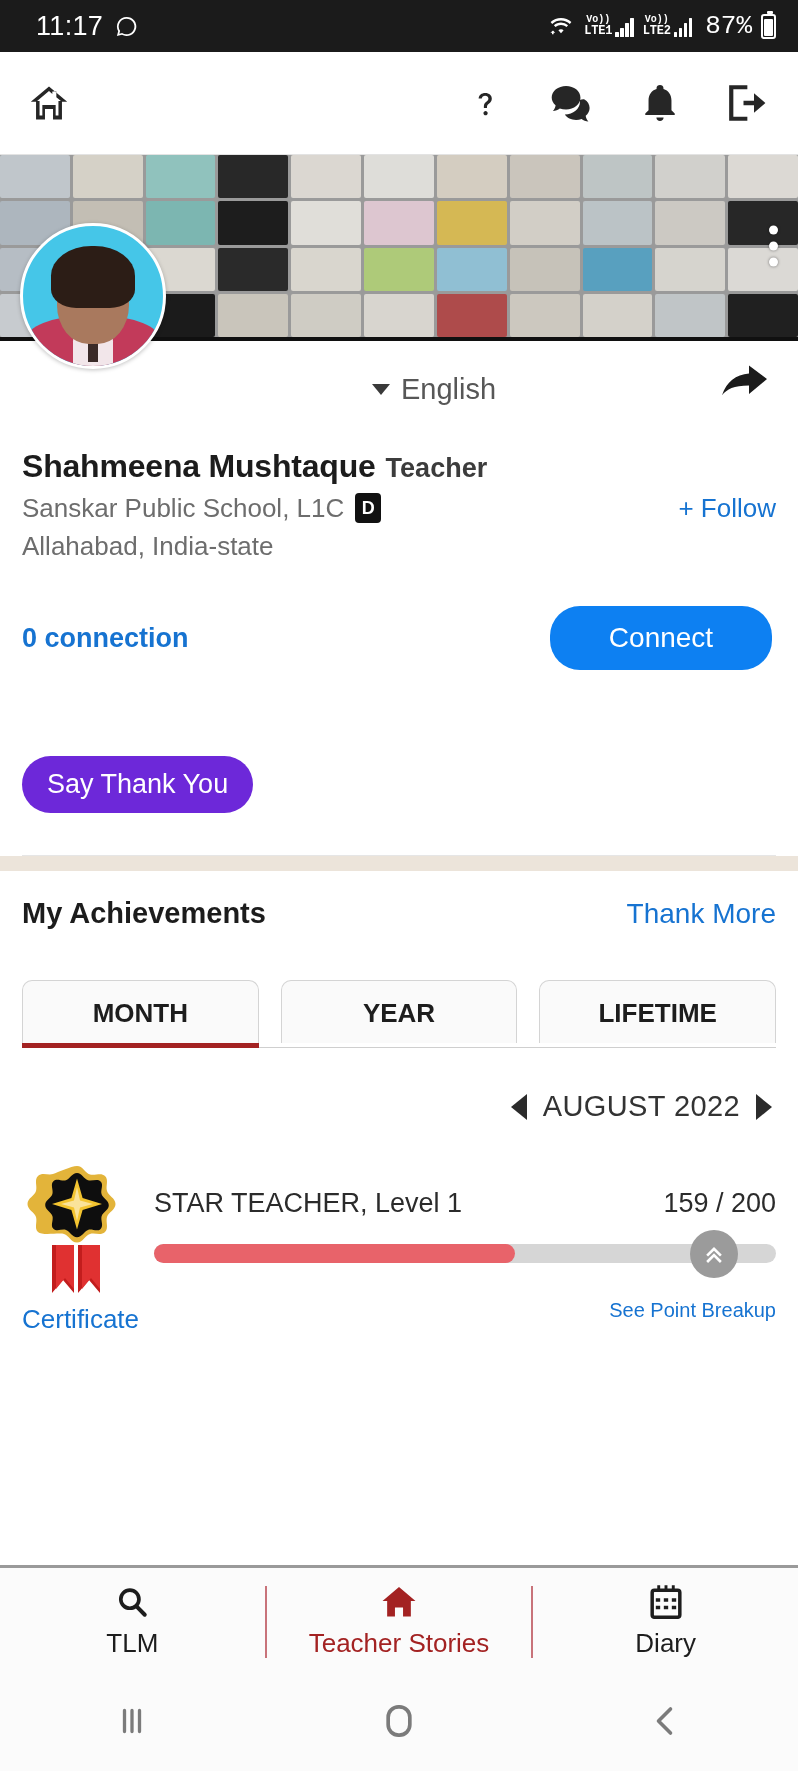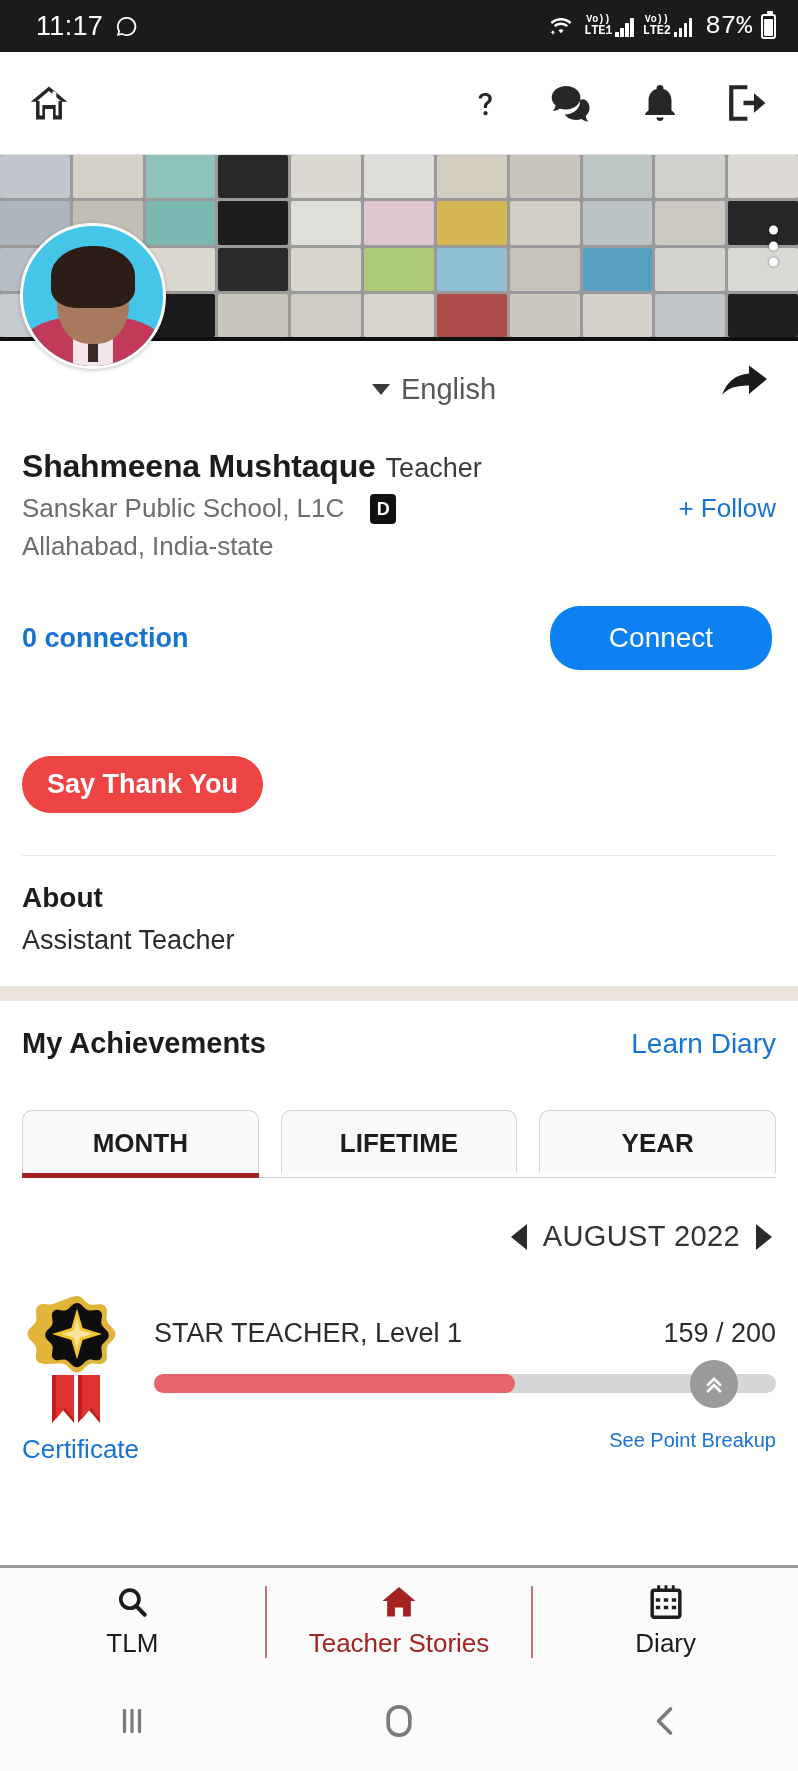--- a/index.html
+++ b/index.html
@@ -73,34 +73,34 @@
   .langrow { display:flex; align-items:center; justify-content:center; height:97px; padding-left:70px; }
   .lang { display:flex; align-items:center; gap:11px; color:#575757; font-size:29px; }
   .caret { width:0;height:0;border-left:9px solid transparent;border-right:9px solid transparent;
            border-top:11px solid #3a3a3a; }
   .share { position:absolute; right:28px; top:20px; }
 
   
   .namewrap { padding:10px 22px 0 22px; }
   .nameline { display:flex; align-items:baseline; flex-wrap:wrap; gap:10px; }
   .pname { font-size:32px; font-weight:700; color:#1c1c1c; letter-spacing:-.2px; }
-  .prole { font-size:27px; color:#3c3c3c; font-weight:400; }
+  .prole { font-size:27px; color:#3c3c3c; font-weight:700; }
   .schoolline { display:flex; align-items:center; justify-content:space-between; margin-top:8px; }
-  .schoolleft { display:flex; align-items:flex-end; gap:26px; }
+  .schoolleft { display:flex; align-items:flex-start; gap:11px; }
   .school { font-size:26px; color:#6d6d6d; }
   .dbadge { width:26px; height:30px; background:#111; color:#fff; border-radius:4px;
             font-size:18px; font-weight:700; display:flex; align-items:center; justify-content:center; }
   .follow { color:#1673d1; font-size:26px; }
   .loc { font-size:26px; color:#6d6d6d; margin-top:7px; }
 
   .connrow { display:flex; align-items:center; justify-content:space-between; margin-top:44px; padding-right:4px; }
   .conncount { color:#1673d1; font-size:27px; font-weight:700; }
   .btn-connect { background:#0d80f2; color:#fff; font-size:28px; font-weight:500;
                  border:none; border-radius:30px; padding:16px 0; width:222px; text-align:center; }
-  .btn-thanks { background:#ef4444; color:#fff; font-size:27px; font-weight:700; border:none;
+  .btn-thanks { background:#6d28d9; color:#fff; font-size:27px; font-weight:400; border:none;
                 border-radius:30px; padding:13px 25px; margin-top:86px; display:inline-block; }
   .hr-light { height:1px; background:#e6e6e6; margin-top:42px; }
 
   
   .about { padding:26px 22px 30px 22px; }
   .about h3 { font-size:28px; font-weight:700; color:#1c1c1c; }
   .about p  { font-size:27px; color:#2b2b2b; margin-top:11px; }
   .band { height:15px; background:#ece4da; }
 
   
@@ -330,36 +330,32 @@
 
     <div class="connrow">
       <span class="conncount">0 connection</span>
       <span class="btn-connect">Connect</span>
     </div>
 
     <span class="btn-thanks">Say Thank You</span>
     <div class="hr-light"></div>
   </div>
 
-  <div class="about">
-    <h3>About</h3>
-    <p>Assistant Teacher</p>
-  </div>
   <div class="band"></div>
 
   <div class="achv">
     <div class="achv-head">
       <span class="achv-title">My Achievements</span>
-      <span class="learn">Learn Diary</span>
+      <span class="learn">Thank More</span>
     </div>
 
     <div class="tabs">
       <div class="tab active">MONTH</div>
+      <div class="tab">YEAR</div>
       <div class="tab">LIFETIME</div>
-      <div class="tab">YEAR</div>
     </div>
     <div class="tabline"></div>
 
     <div class="monthnav">
       <span class="tri-l"></span>
       <span class="lbl">AUGUST 2022</span>
       <span class="tri-r"></span>
     </div>
 
     <div class="badgerow">

